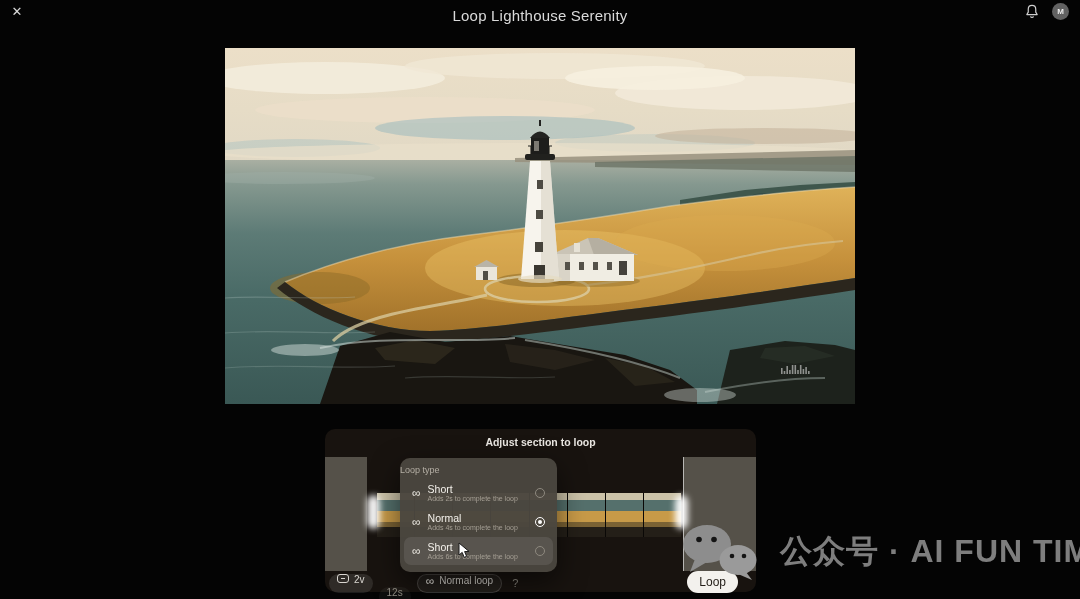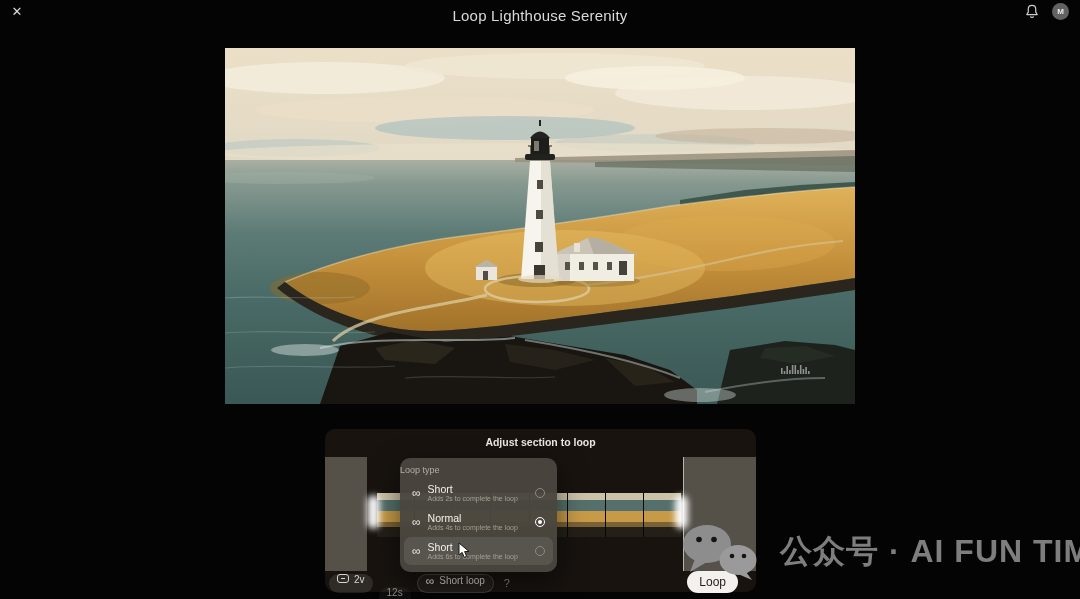--- a/index.html
+++ b/index.html
@@ -270,21 +270,21 @@
     <div class="toolbar">
       <div class="pill">
         <span class="meta-icon"></span>
         <span>2v</span>
       </div>
       <div class="pill dim">
         <span>12s</span>
       </div>
       <div class="pill outline">
         <span class="loop-glyph">∞</span>
-        <span>Short loop</span>
+        <span>Normal loop</span>
       </div>
       <div class="help">?</div>
       <button class="loop-btn">Loop</button>
     </div>
   </section>
 
   <div class="watermark">
     <svg width="84" height="58" viewBox="0 0 84 58">
       <ellipse cx="26" cy="21" rx="24" ry="19" fill="#8d8d8d"></ellipse>
       <path d="M14 36 L9 49 L26 39 Z" fill="#8d8d8d"></path>

